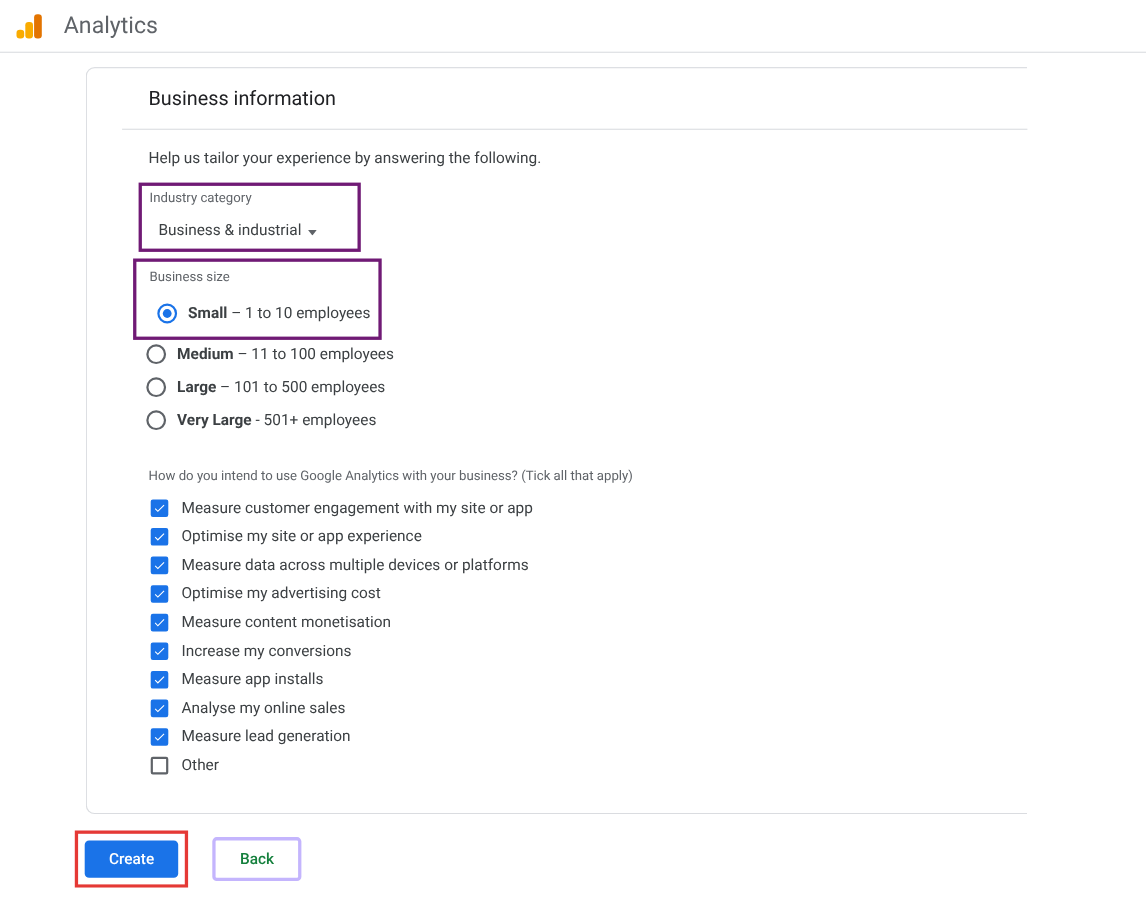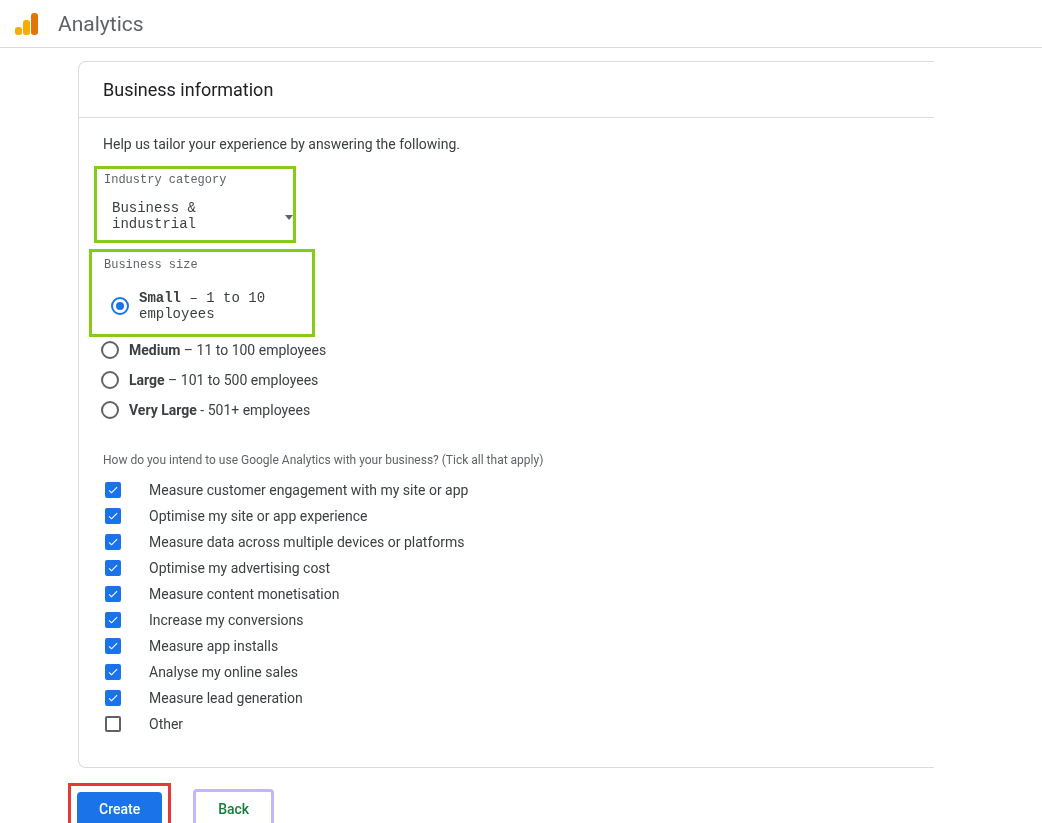--- a/index.html
+++ b/index.html
@@ -42,43 +42,43 @@
     
     .main {
       padding: 13px 0 0 78px;
     }
     .card {
       border: 1px solid #dadce0;
       border-right: none;
       border-radius: 8px 0 0 8px;
       padding-bottom: 30px;
       width: 856px;
+      padding-left: 32px;
     }
     .card-header {
       padding: 17px 24px;
       border-bottom: 1px solid #dadce0;
     }
     .card-title {
       font-size: 18px;
       color: #202124;
       font-weight: 400;
     }
     .card-body {
       padding: 18px 24px 0 24px;
     }
     .help-text {
       font-size: 14px;
       color: #3c4043;
       margin-bottom: 14px;
     }
     
     .hl-box {
-      border: 3px solid #84cc16;
+      border: 3px solid #701a75;
       position: relative;
-      font-family: Liberation Mono, monospace;
     }
     .hl-box.industry {
       width: 202px;
       margin-left: -9px;
       padding: 4px 0 8px 7px;
       margin-bottom: 6px;
     }
     .hl-box.biz-size {
       width: 226px;
       margin-left: -14px;
@@ -148,21 +148,21 @@
       margin-top: 28px;
       margin-bottom: 10px;
     }
     .check-list {
       display: flex;
       flex-direction: column;
     }
     .check-row {
       display: flex;
       align-items: center;
-      gap: 28px;
+      gap: 12px;
       padding: 5px 2px;
       cursor: pointer;
     }
     .checkbox {
       width: 16px;
       height: 16px;
       border-radius: 2px;
       flex-shrink: 0;
       display: flex;
       align-items: center;

